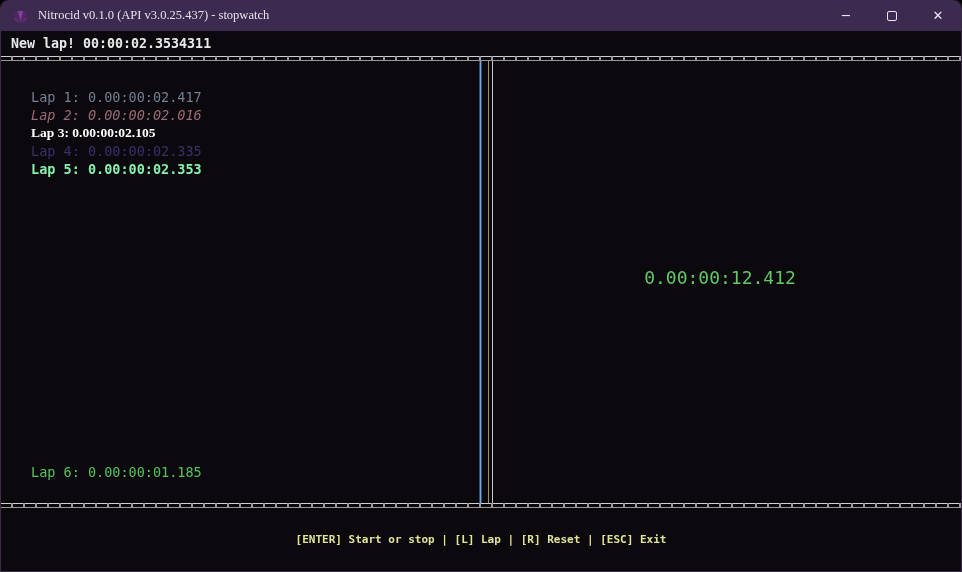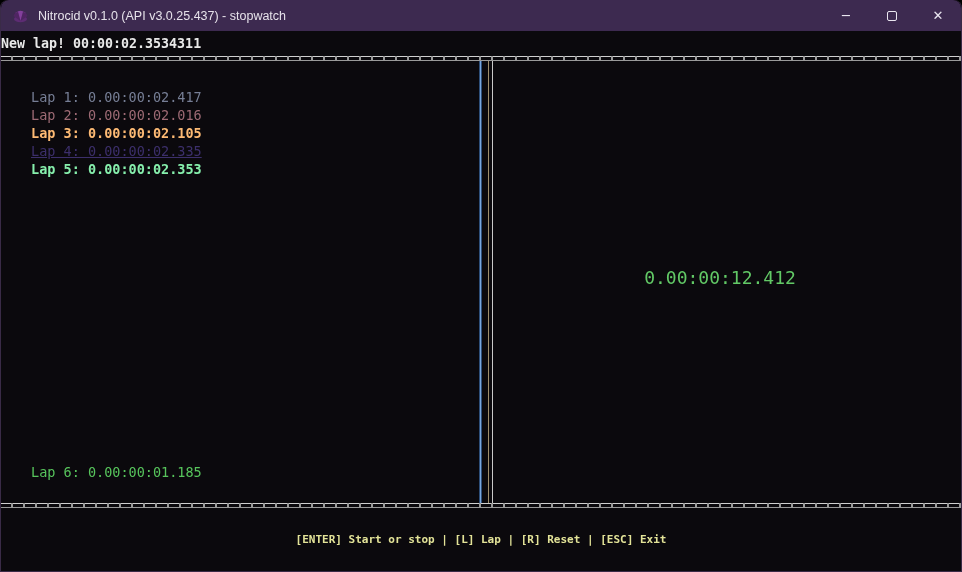--- a/index.html
+++ b/index.html
@@ -23,21 +23,21 @@
     position: absolute; top: 0; left: 0; right: 0;
     height: 31px;
     background: var(--titlebar_bg, #3d2a50);
     display: flex; align-items: center;
     border-radius: 8px 8px 0 0;
   }
   .app-icon { margin-left: 11px; width: 17px; height: 16px; flex: 0 0 auto; }
   .title {
     margin-left: 9px;
     color: var(--title_text, #e6e2ea);
-    font-family: Liberation Sans, sans-serif;
+    font-family: Liberation Serif, serif;
     font-size: 12.5px;
     white-space: nowrap;
   }
   .controls { margin-left: auto; display: flex; height: 100%; }
   .ctrl-btn {
     width: 46px; height: 100%;
     background: transparent; border: none;
     display: flex; align-items: center; justify-content: center;
     color: #eae6f0; cursor: default;
     font-family: "DejaVu Sans", sans-serif;
@@ -48,20 +48,21 @@
     border: 1.4px solid #eae6f0;
     border-radius: 2px;
     display: inline-block;
   }
 
   
   .statusline {
     position: absolute; top: 31px; left: 0; right: 0;
     height: 25px;
     display: flex; align-items: center;
+    padding-left: 10px;
     color: var(--status_text, #e9e9e9);
     font-weight: bold;
     font-size: 13.3px;
     white-space: pre;
   }
 
   
   .main { position: absolute; top: 56px; left: 0; right: 0; height: 452px; }
 
   .hborder {
@@ -150,21 +151,21 @@
       </button>
     </div>
   </div>
 
   <div class="statusline">New lap! 00:00:02.3534311</div>
 
   <div class="main">
     <div class="hborder top"></div>
 
     <div class="panel left">
-      <div class="laps"><div style="color: rgb(118, 126, 149);">Lap 1: 0.00:00:02.417</div><div style="color: rgb(157, 106, 116);">Lap 2: 0.00:00:02.016</div><div style="color: #fdba74; font-weight: bold;">Lap 3: 0.00:00:02.105</div><div style="color: rgb(60, 47, 107); text-decoration: underline;">Lap 4: 0.00:00:02.335</div><div style="color: #86efac; font-weight: bold;">Lap 5: 0.00:00:02.353</div></div>
+      <div class="laps"><div style="color: rgb(118, 126, 149);">Lap 1: 0.00:00:02.417</div><div style="color: rgb(157, 106, 116); font-style: italic;">Lap 2: 0.00:00:02.016</div><div style="color: #ffffff; font-weight: bold; font-family: Liberation Serif, serif;">Lap 3: 0.00:00:02.105</div><div style="color: rgb(60, 47, 107);">Lap 4: 0.00:00:02.335</div><div style="color: #86efac; font-weight: bold;">Lap 5: 0.00:00:02.353</div></div>
       <div class="current-lap" style="color: rgb(87, 196, 92);">Lap 6: 0.00:00:01.185</div>
     </div>
 
     <div class="vsep-blue"></div>
     <div class="vsep-double"></div>
 
     <div class="panel right">
       <div class="elapsed" style="color: rgb(98, 201, 102);">0.00:00:12.412</div>
     </div>
 

